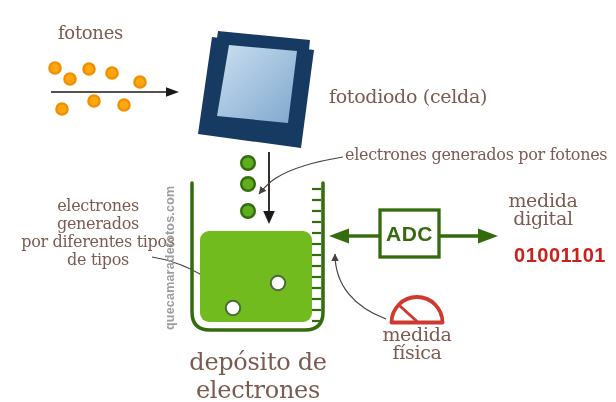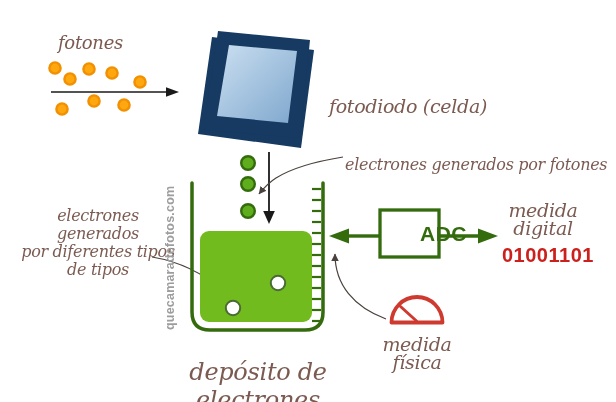--- a/index.html
+++ b/index.html
@@ -2,41 +2,41 @@
 <html style="--green_dark: #336b0d; --green_fill: #72bb1f; --green_dot: #5fad1c; --orange: #ffa70f; --orange_dark: #f19000; --navy: #163a61; --screen_light: #cbdff1; --screen_dark: #7ea7cd; --brown: #7b5b51; --red_gauge: #ce3a2f; --red_binary: #cb201c; --watermark_gray: #9d9d9d; --ink: #1a1a1a; --leader: #4a413d; --noise_dot_stroke: #4a6b33;"><head>
 <meta charset="utf-8">
 <style>
   html,body{margin:0;padding:0;background:#fff;}
   .stage{
     position:relative;width:616px;height:402px;background:#ffffff;
     overflow:hidden;font-family:"DejaVu Serif",serif;
   }
   .stage svg{position:absolute;left:0;top:0;}
   .lbl{
-    position:absolute;color:var(--brown,#7b5b51);font-style:italic;
-    font-family:"DejaVu Serif",serif;letter-spacing:-0.3px;white-space:nowrap;margin-top:10px;
+    position:absolute;color:var(--brown,#7b5b51);
+    font-family:"DejaVu Serif",serif;letter-spacing:-0.3px;white-space:nowrap;
   }
   .lbl.center{text-align:center;white-space:normal;}
   .fotones-label{left:58px;top:22px;font-size:18px;}
   .fotodiodo-label{left:329px;top:85px;font-size:19px;}
   .egf-label{left:345px;top:145px;font-size:16px;}
   .noise-label{left:14px;top:197px;width:168px;font-size:16px;line-height:18px;}
   .deposito-label{left:150px;top:348px;width:216px;font-size:24px;}
   .mdigital-label{left:503px;top:192px;width:80px;font-size:19px;line-height:17.5px;}
   .mfisica-label{left:380px;top:326px;width:74px;font-size:19px;line-height:17.5px;}
   .binary-value{
-    position:absolute;left:502px;top:244px;width:104px;text-align:left;
+    position:absolute;left:502px;top:244px;width:104px;text-align:right;
     color:var(--red_binary,#cb201c);font-family:"Liberation Sans",sans-serif;
     font-weight:bold;font-size:20px;letter-spacing:0.5px;
   }
   .adc-text{
     position:absolute;left:379px;top:209px;width:61px;height:49px;
     display:flex;align-items:center;justify-content:center;
     color:var(--green_dark,#336b0d);font-family:"Liberation Sans",sans-serif;
-    font-size:21px;font-weight:600;letter-spacing:0.5px;padding-left:34px;
+    font-size:21px;font-weight:600;letter-spacing:0.5px;
   }
   .watermark{
     position:absolute;left:177px;top:316px;width:146px;height:14px;
     transform-origin:0 100%;transform:rotate(-90deg);
     color:var(--watermark_gray,#9d9d9d);font-family:"Liberation Sans",sans-serif;
     font-size:12.5px;font-weight:bold;letter-spacing:0.2px;white-space:nowrap;
   }
 </style>
 </head>
 <body>

